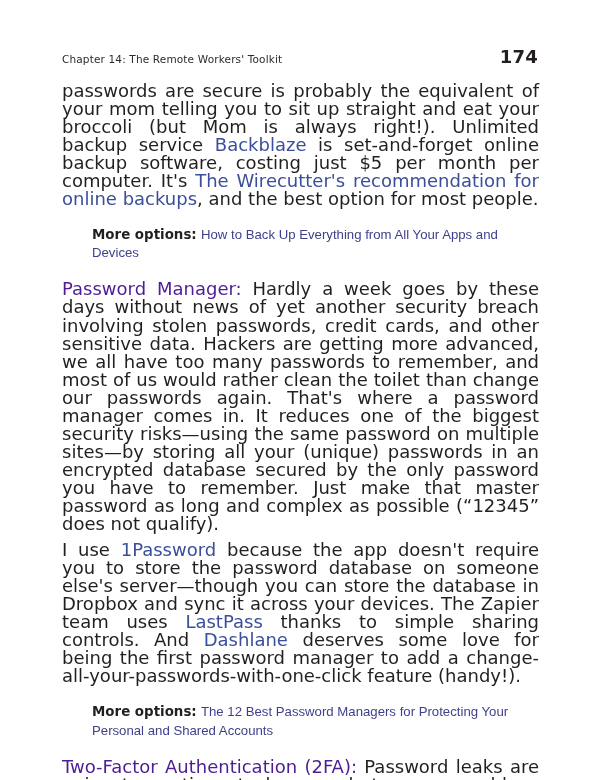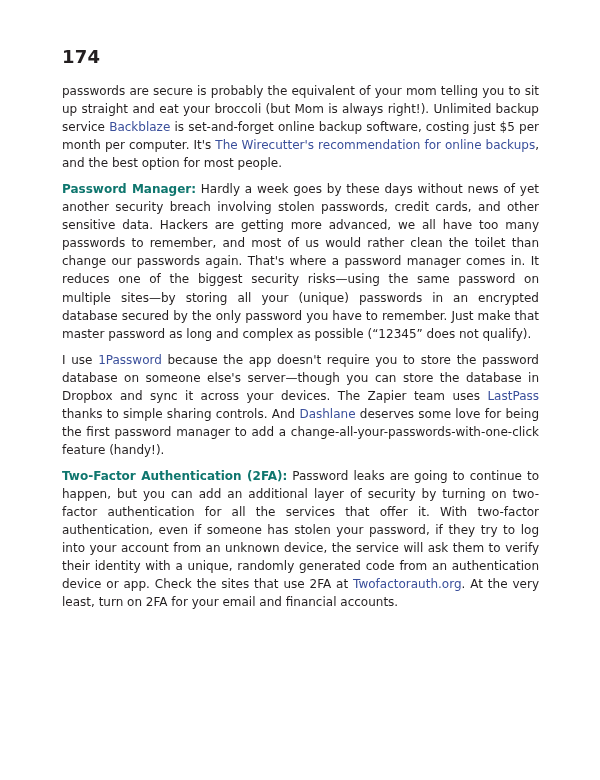--- a/index.html
+++ b/index.html
@@ -49,21 +49,21 @@
   
   .text-column {
     position: absolute;
     left: 62px;
     top: 82px;
     width: 477px;
   }
 
   p.para {
     margin: 0 0 0 0;
-    font-size: 12px;
+    font-size: 18px;
     line-height: 18.05px;
     text-align: justify;
     text-justify: inter-word;
     color: #231f20;
     -webkit-hyphens: none;
     hyphens: none;
   }
   p.para + p.para {
     margin-top: 8px;
   }
@@ -80,48 +80,51 @@
     font-weight: bold;
     color: #231f20;
   }
   .more-options .link-alt {
     font-family: "Liberation Sans", "DejaVu Sans", sans-serif;
     font-size: 13.2px;
   }
 
   
   .run-in-head {
-    font-weight: bold;
-    color: #0f766e;
+    font-weight: normal;
+    color: #4c1d95;
   }
   a.link,
   .link {
     color: #3a4f9b;
     text-decoration: none;
   }
   .link-alt {
     color: #3f3f8c;
     text-decoration: none;
   }
 </style>
 </head>
 <body>
 
 <div class="page">
 
   <div class="running-head">
+    <span class="running-head-title">Chapter 14: The Remote Workers' Toolkit</span>
     <span class="running-head-folio">174</span>
   </div>
 
   <div class="text-column">
 
     <p class="para"><span>passwords are secure is probably the equivalent of your mom telling you to sit up straight and eat your broccoli (but Mom is always right!). Unlimited backup service </span><a class="link" href="#">Backblaze</a><span> is set-and-forget online backup software, costing just $5 per month per computer. It's </span><a class="link" href="#">The Wirecutter's recommendation for online backups</a><span>, and the best option for most people.</span></p>
 
+    <div class="more-options"><span class="more-options-label">More options:</span><span> </span><a class="link-alt" href="#">How to Back Up Everything from All Your Apps and Devices</a></div>
 
     <p class="para"><span class="run-in-head">Password Manager:</span><span> Hardly a week goes by these days without news of yet another security breach involving stolen passwords, credit cards, and other sensitive data. Hackers are getting more advanced, we all have too many passwords to remember, and most of us would rather clean the toilet than change our passwords again. That's where a password manager comes in. It reduces one of the biggest security risks—using the same password on multiple sites—by storing all your (unique) passwords in an encrypted database secured by the only password you have to remember. Just make that master password as long and complex as possible (“12345” does not qualify).</span></p>
 
     <p class="para"><span>I use </span><a class="link" href="#">1Password</a><span> because the app doesn't require you to store the password database on someone else's server—though you can store the database in Dropbox and sync it across your devices. The Zapier team uses </span><a class="link" href="#">LastPass</a><span> thanks to simple sharing controls. And </span><a class="link" href="#">Dashlane</a><span> deserves some love for being the first password manager to add a change-all-your-passwords-with-one-click feature (handy!).</span></p>
 
+    <div class="more-options"><span class="more-options-label">More options:</span><span> </span><a class="link-alt" href="#">The 12 Best Password Managers for Protecting Your Personal and Shared Accounts</a></div>
 
     <p class="para"><span class="run-in-head">Two-Factor Authentication (2FA):</span><span> Password leaks are going to continue to happen, but you can add an additional layer of security by turning on two-factor authentication for all the services that offer it. With two-factor authentication, even if someone has stolen your password, if they try to log into your account from an unknown device, the service will ask them to verify their identity with a unique, randomly generated code from an authentication device or app. Check the sites that use 2FA at </span><a class="link" href="#">Twofactorauth.org</a><span>. At the very least, turn on 2FA for your email and financial accounts.</span></p>
 
   </div>
 </div>
 
 </body></html>

